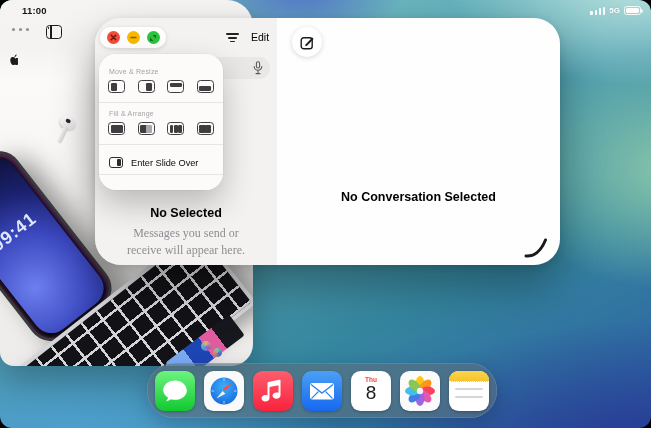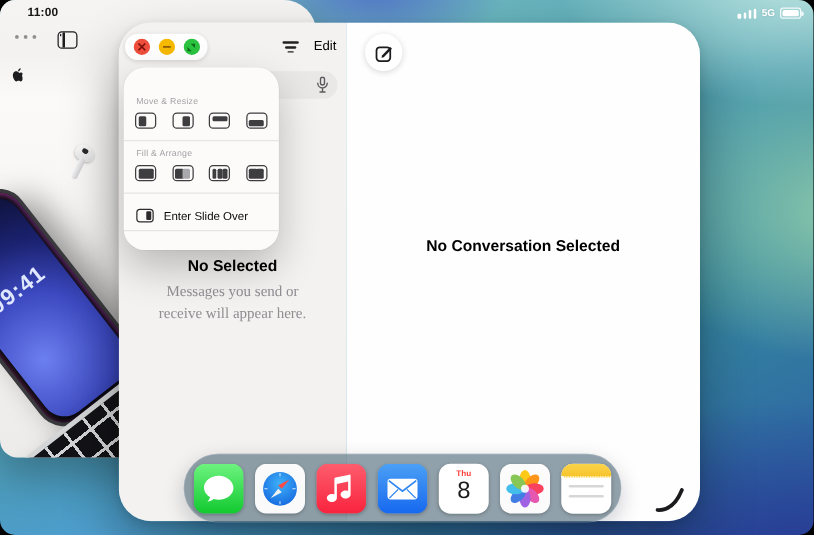--- a/index.html
+++ b/index.html
@@ -70,21 +70,21 @@
   }
   .webbits{ position:absolute; left:165px; top:336px; width:80px; height:26px; transform:rotate(-37deg);
     background:linear-gradient(90deg,#7cabf2 0 28%, #1d46b4 28% 52%, #de5c9f 52% 72%, #17181e 72%); border-radius:3px; }
   .avatar1{ position:absolute; left:201px; top:341px; width:10px; height:10px; border-radius:50%;
     background:conic-gradient(#e8b06a,#9a5cc0,#4aa3e0,#e8b06a); }
   .avatar2{ position:absolute; left:213px; top:348px; width:9px; height:9px; border-radius:50%;
     background:conic-gradient(#6ad0a0,#3a66d8,#e07a5a,#6ad0a0); }
 
   
   #msgwin{
-    position:absolute; left:95px; top:18px; width:465px; height:399px;
+    position:absolute; left:95px; top:18px; width:465px; height:247px;
     border-radius:26px; display:flex; overflow:hidden;
     box-shadow:0 22px 44px rgba(0,0,0,.32), 0 2px 8px rgba(0,0,0,.12);
     justify-content:flex-end;
   }
   .sidebar{ position:relative; width:182px; background:#f3f2f0; }
   .mainpane{ position:relative; flex:1; background:#fefefe; }
 
   .lights{ position:absolute; left:5px; top:9px; width:66px; height:21px; border-radius:11px;
     background:rgba(255,255,255,.92); box-shadow:0 1px 4px rgba(0,0,0,.14);
     display:flex; align-items:center; justify-content:center; gap:7px; }
@@ -103,21 +103,21 @@
   .sb-empty .s{ margin:5px auto 0; width:140px; font-size:12px; line-height:1.4; color:#8e8e93;font-family:Liberation Serif, serif; }
 
   .compose{ position:absolute; left:15px; top:9px; width:30px; height:30px; border-radius:50%;
     background:#fff; box-shadow:0 1px 5px rgba(0,0,0,.16); display:flex; align-items:center; justify-content:center; }
   .main-empty{ position:absolute; left:0; right:0; top:172px; text-align:center; font-size:12.5px; font-weight:700; color:#000; }
   .resize-arc{ position:absolute; right:11px; bottom:6px; }
 
   
   #winmenu{
     position:absolute; left:99px; top:54px; width:124px;
-    background:rgba(252,251,250,.97); border-radius:17px; padding:21px 9px 8px;
+    background:rgba(252,251,250,.97); border-radius:17px; padding:11px 9px 8px;
     box-shadow:0 14px 32px rgba(0,0,0,.24), 0 0 0 .5px rgba(0,0,0,.05);
   }
   .mlabel{ font-size:7px; color:#a3a3a7; letter-spacing:.2px; margin:3px 1px 5px; }
   .mrow{ display:flex; justify-content:space-between; margin-bottom:9px; }
   .mdiv{ height:1px; background:#e6e5e3; margin:0 -9px 7px; }
   .tile{ position:relative; width:17px; height:13px; border:1.6px solid #3e3e40; border-radius:3.5px; background:#fcfbfa; }
   .tile i{ position:absolute; background:#3e3e40; border-radius:1.2px; }
   .t-left i{ left:1.5px; top:1.5px; bottom:1.5px; width:44%; }
   .t-right i{ right:1.5px; top:1.5px; bottom:1.5px; width:44%; }
   .t-top i{ left:1.5px; right:1.5px; top:1.5px; height:38%; }

